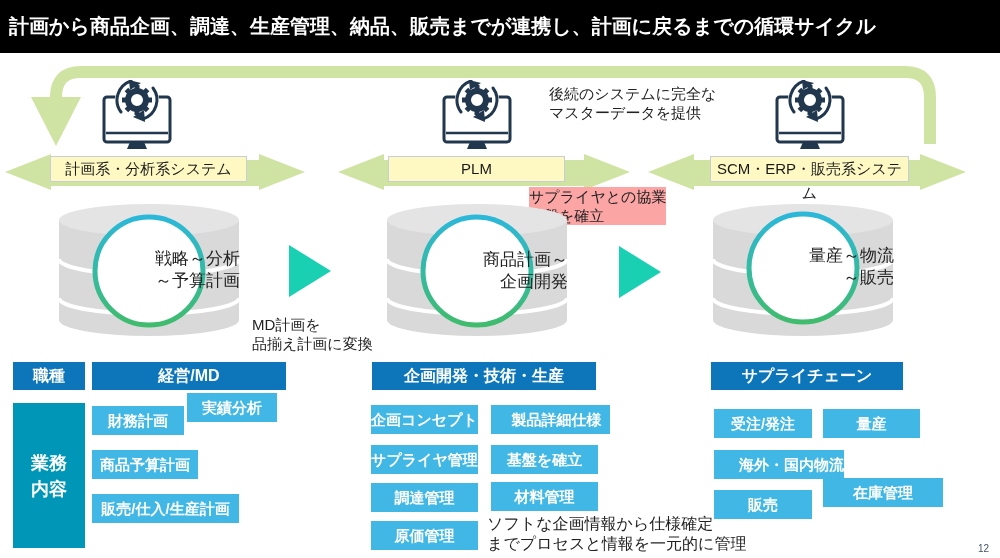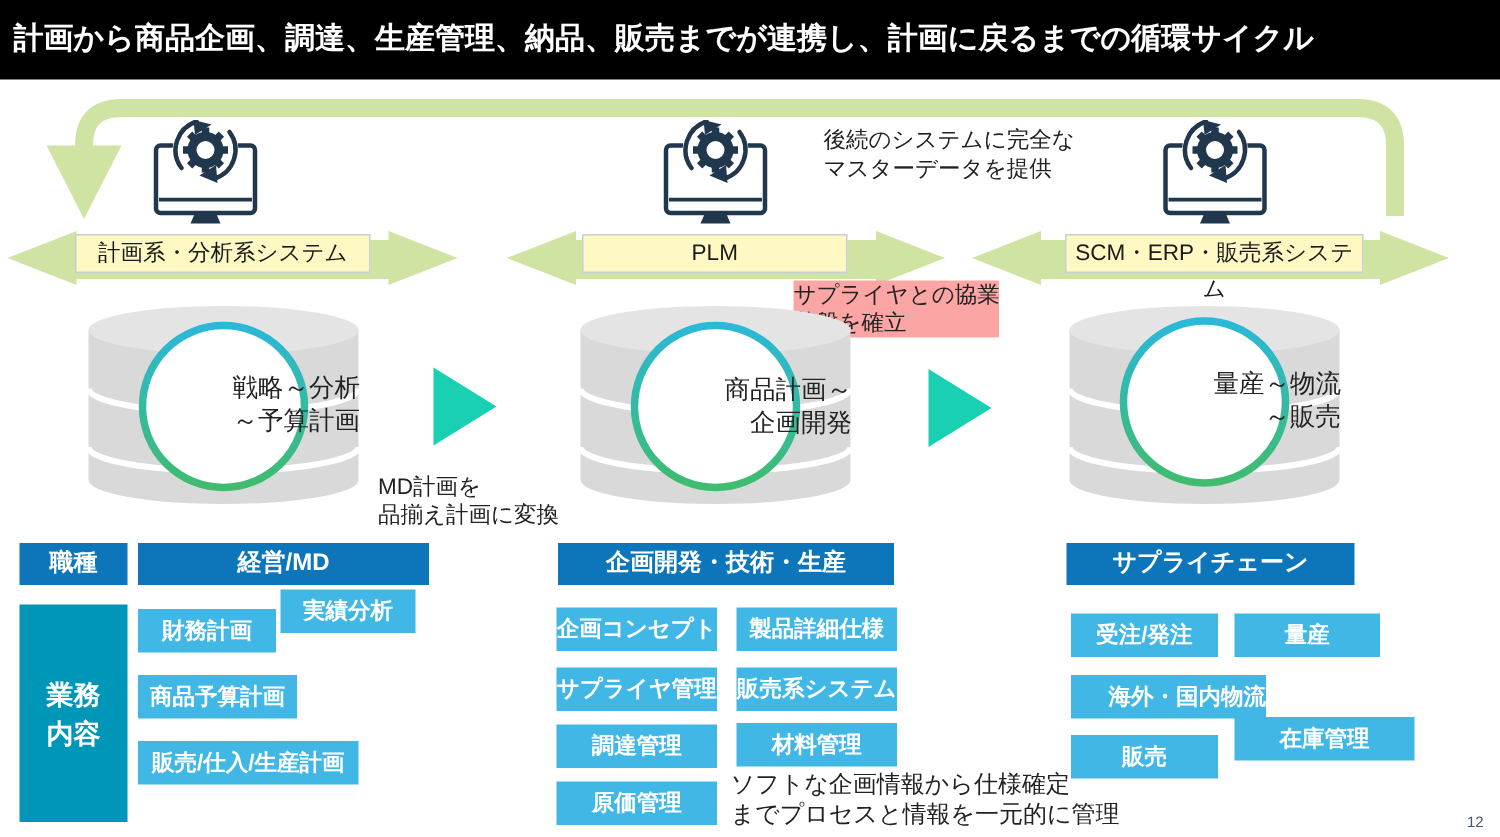--- a/index.html
+++ b/index.html
@@ -199,23 +199,23 @@
 
   <div class="abs content-box" style="left:13px;top:403px;width:72px;height:145px;">業務
 内容</div>
 
   <div class="abs task" style="left:92px;top:406px;width:92px;">財務計画</div>
   <div class="abs task" style="left:187px;top:393px;width:90px;">実績分析</div>
   <div class="abs task" style="left:92px;top:450px;width:106px;">商品予算計画</div>
   <div class="abs task" style="left:92px;top:494px;width:147px;">販売/仕入/生産計画</div>
 
   <div class="abs task" style="left:371px;top:405px;width:107px;">企画コンセプト</div>
-  <div class="abs task" style="left:491px;top:405px;width:107px;">製品詳細仕様</div>
+  <div class="abs task" style="left:491px;top:405px;width:107px;padding-left:12px;">製品詳細仕様</div>
   <div class="abs task" style="left:371px;top:445px;width:107px;">サプライヤ管理</div>
-  <div class="abs task" style="left:491px;top:445px;width:107px;">販売系システム</div>
+  <div class="abs task" style="left:491px;top:445px;width:107px;">基盤を確立</div>
   <div class="abs task" style="left:371px;top:483px;width:107px;">調達管理</div>
   <div class="abs task" style="left:491px;top:482px;width:107px;">材料管理</div>
   <div class="abs task" style="left:371px;top:521px;width:107px;">原価管理</div>
 
   <div class="abs task" style="left:714px;top:409px;width:98px;">受注/発注</div>
   <div class="abs task" style="left:823px;top:409px;width:97px;">量産</div>
   <div class="abs task" style="left:714px;top:450px;width:130px;text-align:right;">海外・国内物流</div>
   <div class="abs task" style="left:714px;top:490px;width:98px;">販売</div>
   <div class="abs task" style="left:823px;top:478px;width:120px;">在庫管理</div>
 

